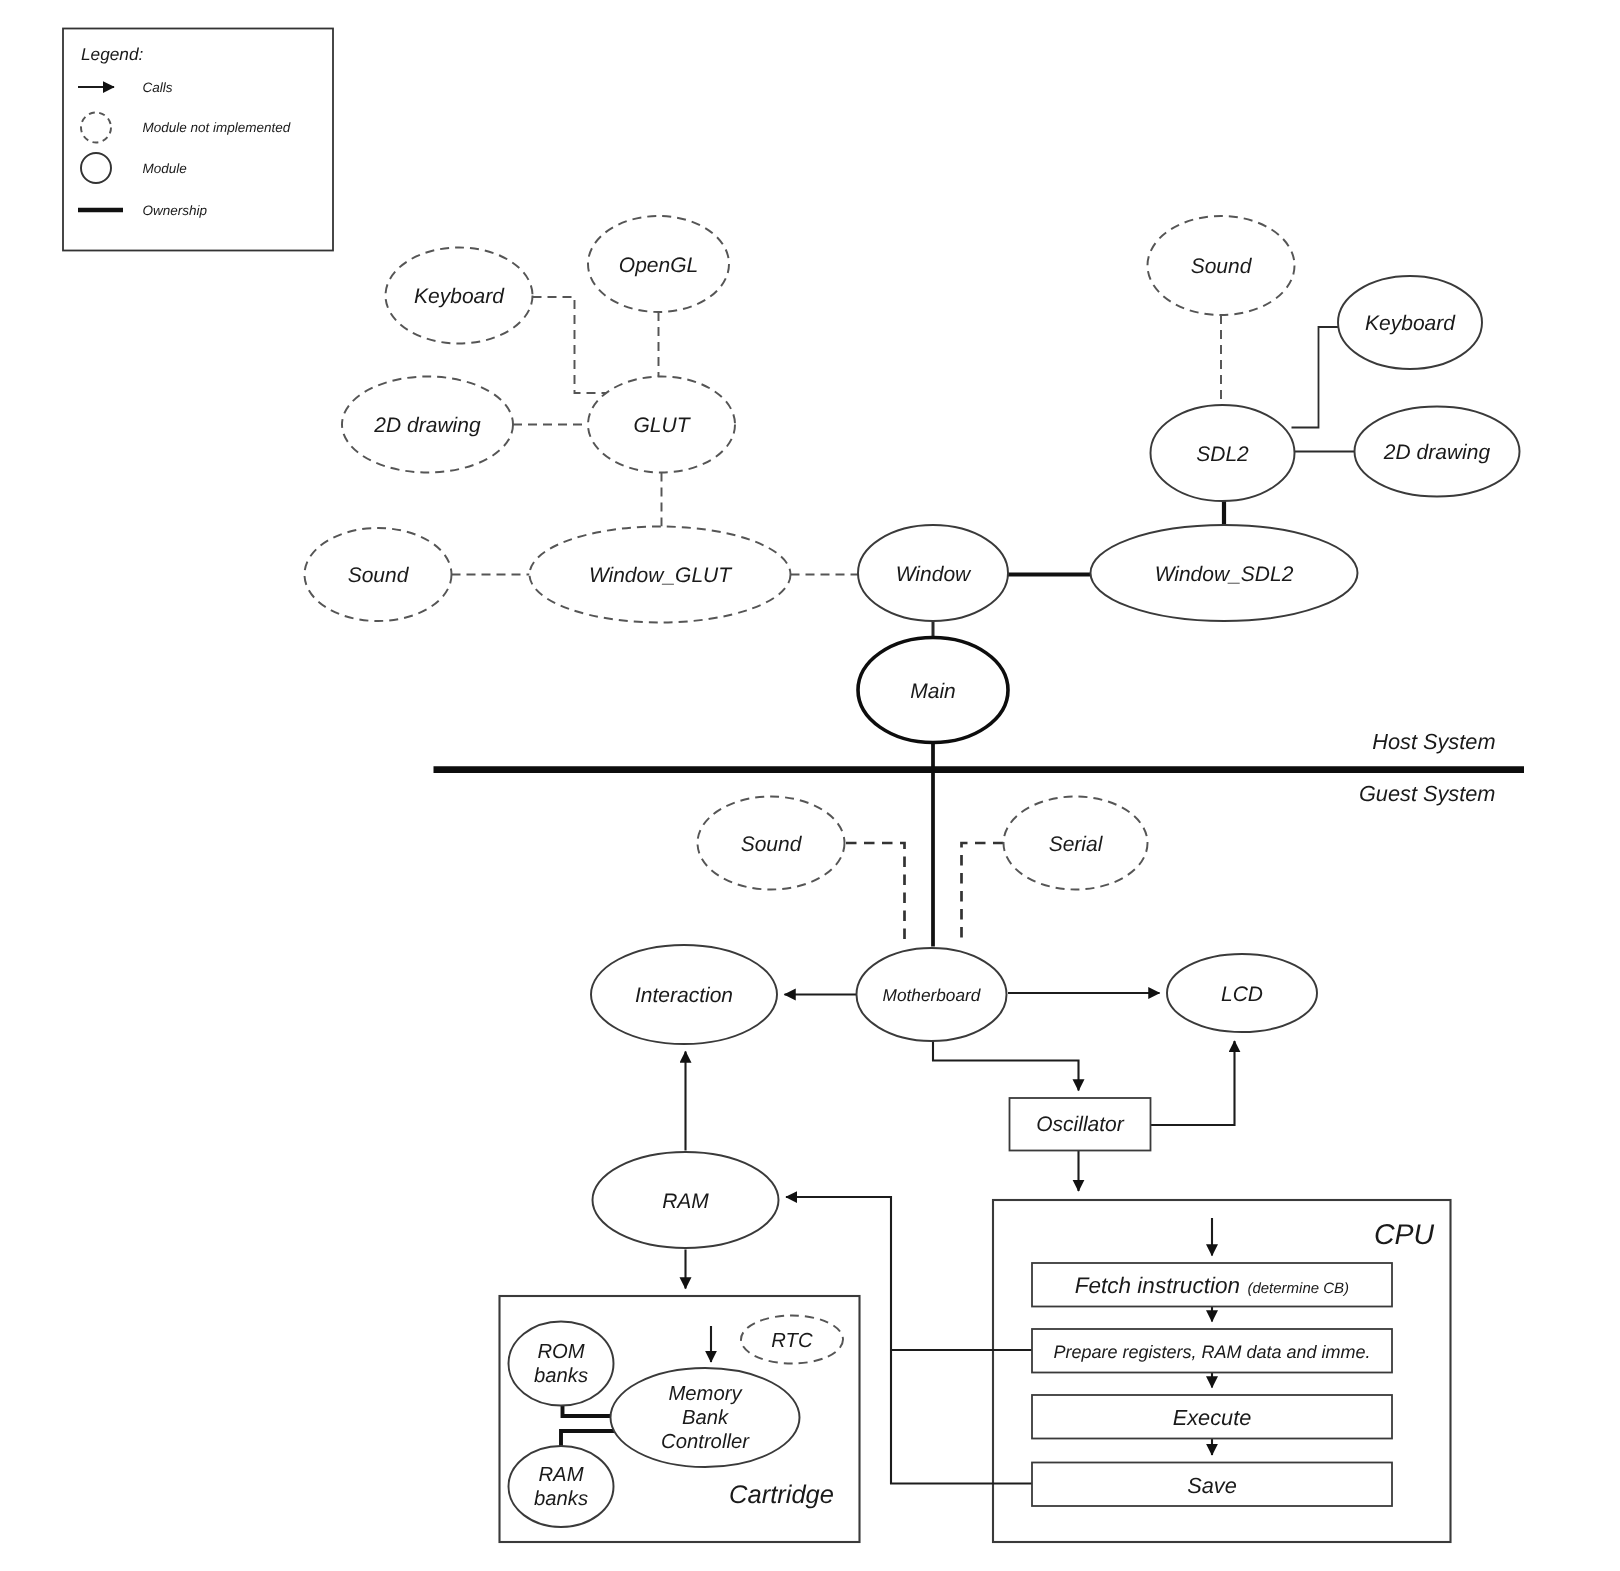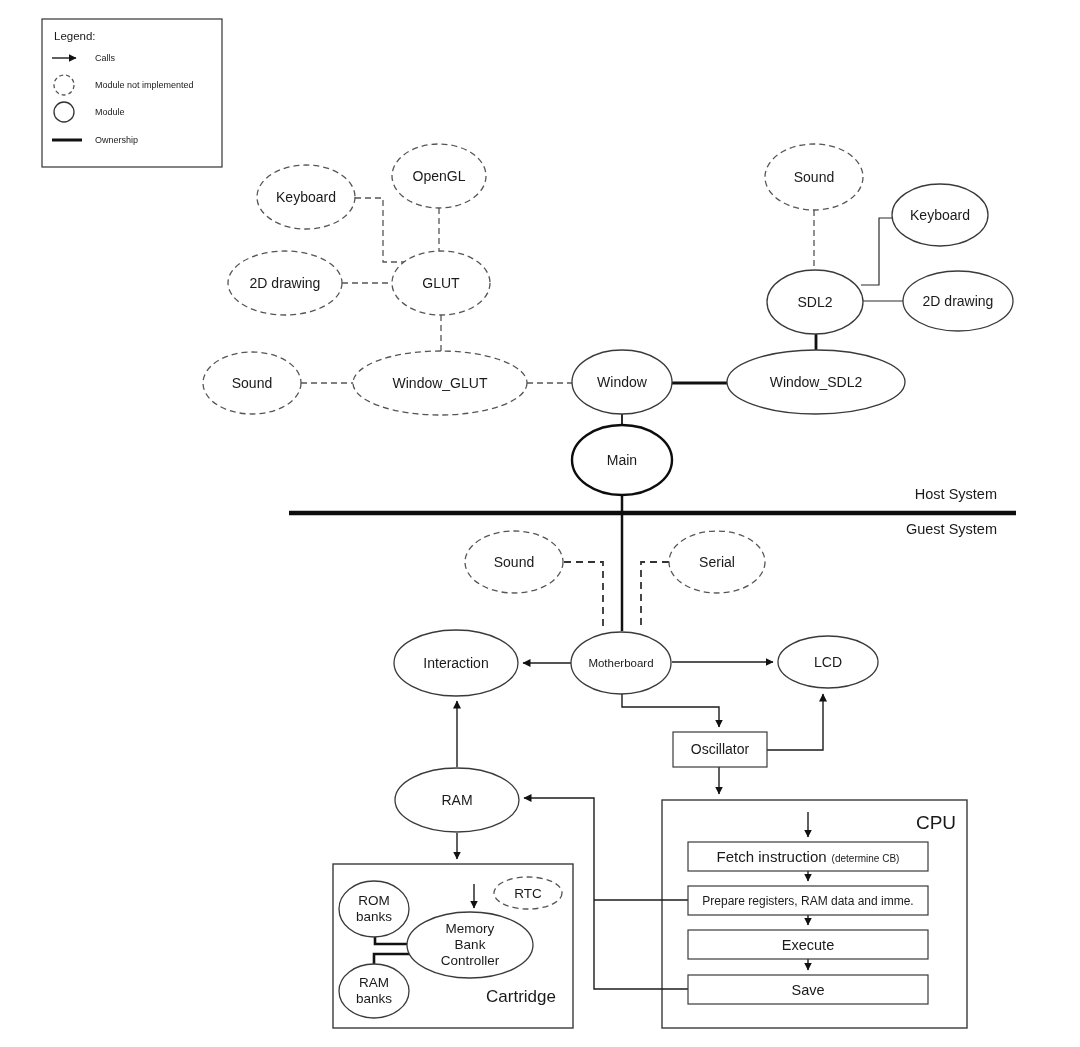--- a/index.html
+++ b/index.html
@@ -1,16 +1,16 @@
 <!DOCTYPE html>
 <html><head>
 <meta charset="utf-8">
 <style>
   html,body{margin:0;padding:0;background:#ffffff;}
-  .stage{position:relative;width:1080px;height:1047px;background:#ffffff;overflow:hidden;}
+  .stage{position:relative;width:1080px;height:1047px;background:#ffffff;overflow:hidden;font-style:italic;}
   svg{display:block;}
   text, tspan{fill:#1a1a1a;font-family:"Liberation Sans","DejaVu Sans",sans-serif;}
   .nl{font-size:14px;text-anchor:middle;}
   .nls{font-size:11.5px;text-anchor:middle;}
   .lgt{font-size:11.5px;}
   .lgi{font-size:9px;}
   .sys{font-size:14.5px;text-anchor:end;}
   .big{font-size:19px;text-anchor:middle;}
   .cart{font-size:17px;text-anchor:middle;}
   .osc{font-size:14px;text-anchor:middle;}

